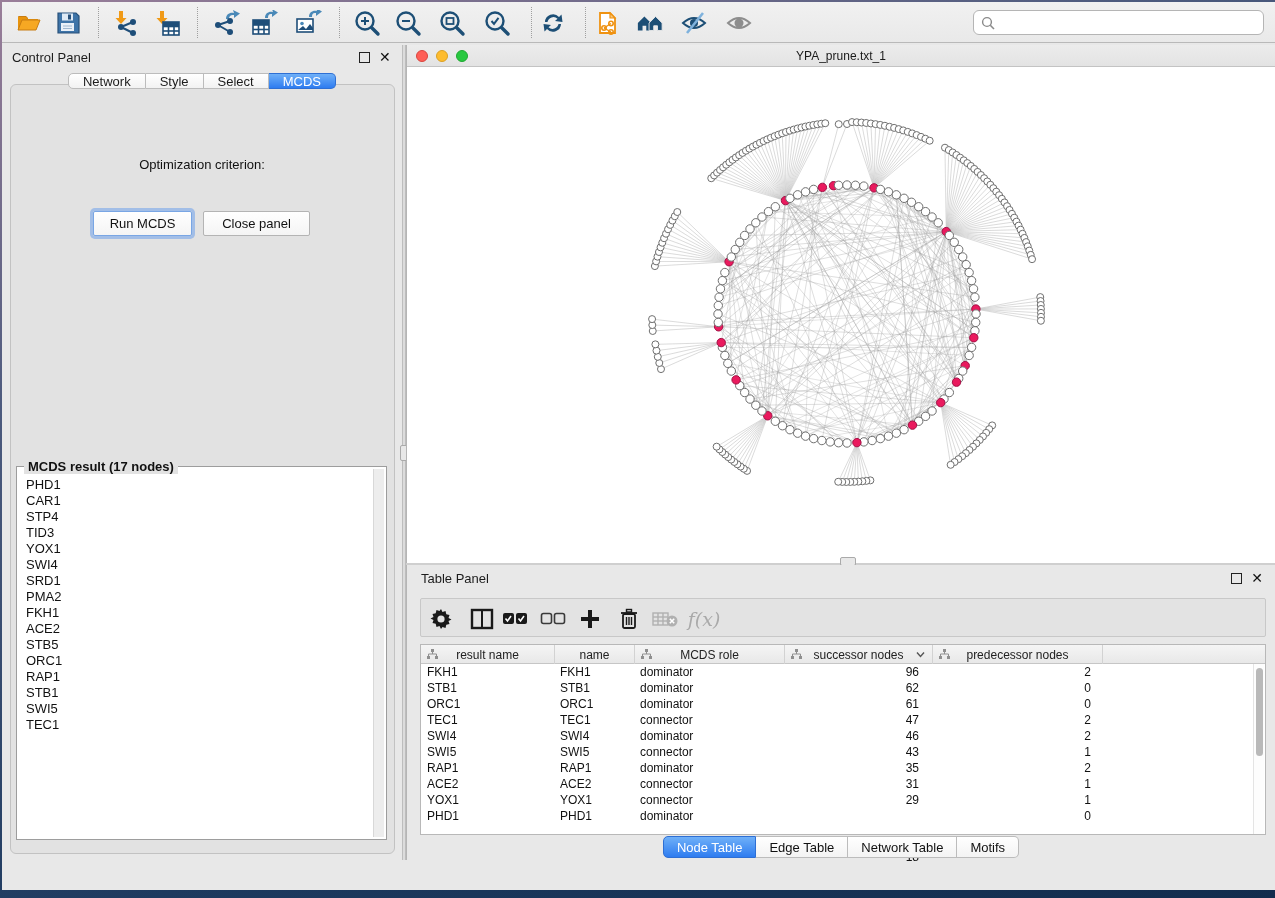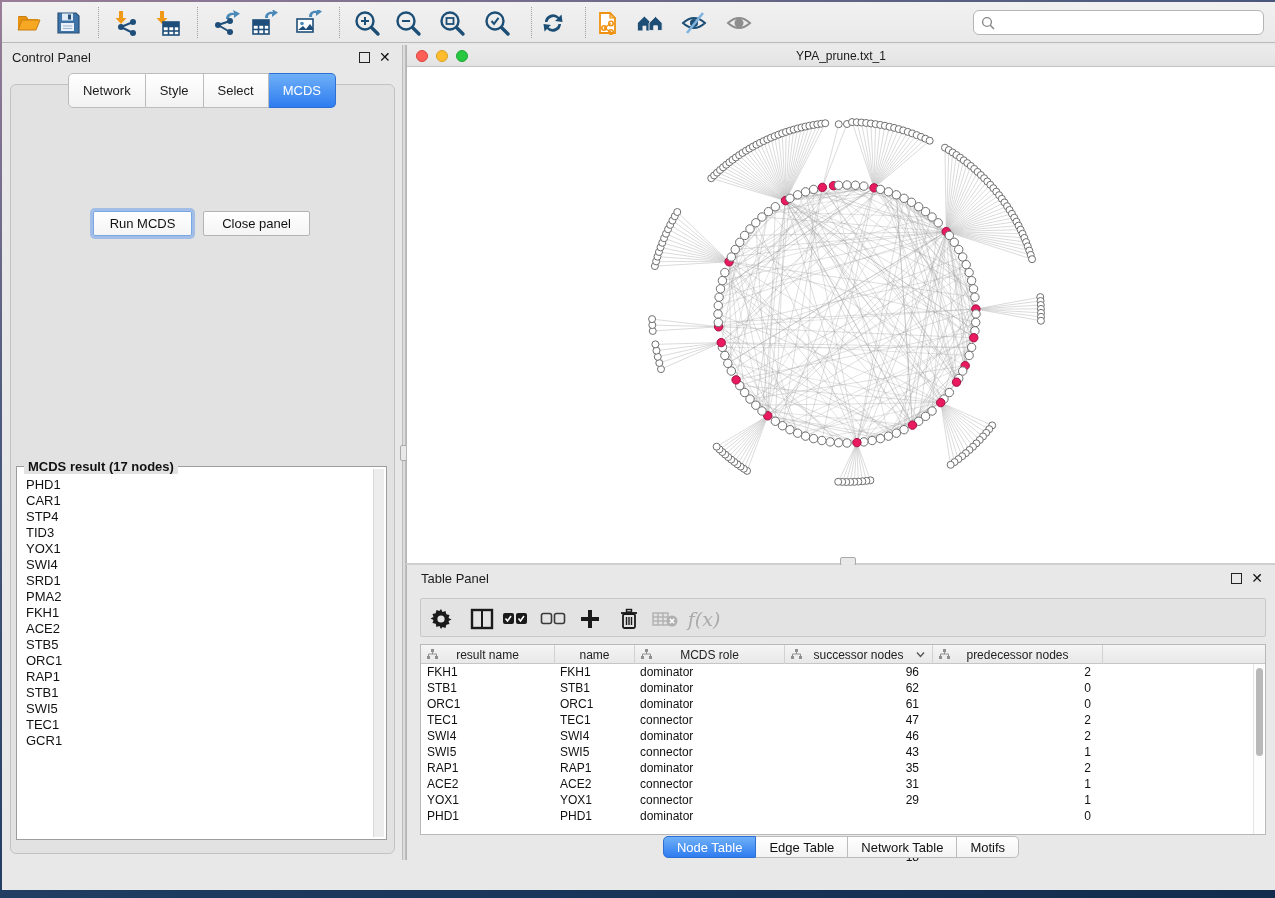--- a/index.html
+++ b/index.html
@@ -17,21 +17,21 @@
   #search-box input { position:absolute; left:26px; top:1px; width:260px; height:21px; border:none; outline:none; font-size:12px; background:transparent; }
 
   
   #control-panel { position:absolute; left:0; top:43px; width:400px; height:815px; }
   #cp-titlebar { position:absolute; left:0; top:0; width:100%; height:26px; }
   #cp-title { position:absolute; left:10px; top:5px; font-size:13px; color:#1c1c1c; }
   .panel-float { position:absolute; width:11px; height:11px; border:1.5px solid #222; top:7px; }
   .panel-close { position:absolute; top:5px; font-size:14px; font-weight:bold; color:#111; line-height:14px; }
   #cp-container { position:absolute; left:8px; top:39px; width:385px; height:770px; background:#e2e2e2; border:1px solid #c2c2c2; border-radius:6px; }
   #cp-tabs { position:absolute; left:0; top:28px; width:100%; height:23px; display:flex; justify-content:center; z-index:3; }
-  .cp-tab { height:35px; padding:0 14px; background:linear-gradient(#ffffff,#f2f2f2); border:1px solid #bcbcbc; border-left:none; font-size:13px; color:#1c1c1c; display:flex; align-items:center; }
+  .cp-tab { height:16px; padding:0 14px; background:linear-gradient(#ffffff,#f2f2f2); border:1px solid #bcbcbc; border-left:none; font-size:13px; color:#1c1c1c; display:flex; align-items:center; }
   .cp-tab:first-child { border-left:1px solid #bcbcbc; border-radius:5px 0 0 5px; }
   .cp-tab:last-child { border-radius:0 5px 5px 0; }
   .cp-tab.active { background:linear-gradient(#6fb0f8,#2e7cf0); color:#fff; border-color:#2e6fd4; }
   #opt-label { position:absolute; left:0; top:112px; width:400px; text-align:center; font-size:13px; color:#111; }
   #opt-select { position:absolute; left:44px; top:132px; width:312px; height:26px; background:#fff; border:1px solid #b0b0b0; border-radius:5px; }
   #opt-select .val { position:absolute; left:12px; top:5px; font-size:13px; color:#111; white-space:nowrap; }
   #opt-stepper { position:absolute; right:1px; top:1px; width:22px; height:22px; border-radius:4px; background:linear-gradient(#5ea4f9,#1f6bee); }
   #opt-stepper svg { position:absolute; left:5px; top:3px; }
   .btn { position:absolute; height:25px; background:linear-gradient(#ffffff,#f4f4f4); border:1px solid #b4b4b4; border-radius:2px; font-size:13px; color:#111; display:flex; align-items:center; justify-content:center; }
   #run-btn { left:91px; top:166px; width:99px; border-color:#79a6e4; box-shadow:0 0 0 3px rgba(110,160,235,.55); }
@@ -247,20 +247,21 @@
         <div class="panel-float" style="left:357px"></div>
         <div class="panel-close" style="left:377px">✕</div>
       </div>
       <div id="cp-container"></div>
       <div id="cp-tabs">
         <div class="cp-tab">Network</div>
         <div class="cp-tab">Style</div>
         <div class="cp-tab">Select</div>
         <div class="cp-tab active">MCDS</div>
       </div>
+      <div id="opt-label">Optimization criterion:</div>
       <div class="btn" id="run-btn">Run MCDS</div>
       <div class="btn" id="closepanel-btn">Close panel</div>
       <div id="result-group">
         <div id="result-legend">MCDS result (17 nodes)</div>
         <div id="result-list">
             <div class="result-item">PHD1</div>
             <div class="result-item">CAR1</div>
             <div class="result-item">STP4</div>
             <div class="result-item">TID3</div>
             <div class="result-item">YOX1</div>
@@ -268,21 +269,20 @@
             <div class="result-item">SRD1</div>
             <div class="result-item">PMA2</div>
             <div class="result-item">FKH1</div>
             <div class="result-item">ACE2</div>
             <div class="result-item">STB5</div>
             <div class="result-item">ORC1</div>
             <div class="result-item">RAP1</div>
             <div class="result-item">STB1</div>
             <div class="result-item">SWI5</div>
             <div class="result-item">TEC1</div>
-            <div class="result-item">GCR1</div>
           </div>
         <div id="result-scroll"></div>
       </div>
     </div>
 
     <div id="divider-v">
         <div class="handle"></div>
       </div>
 
     <div id="network-panel">

